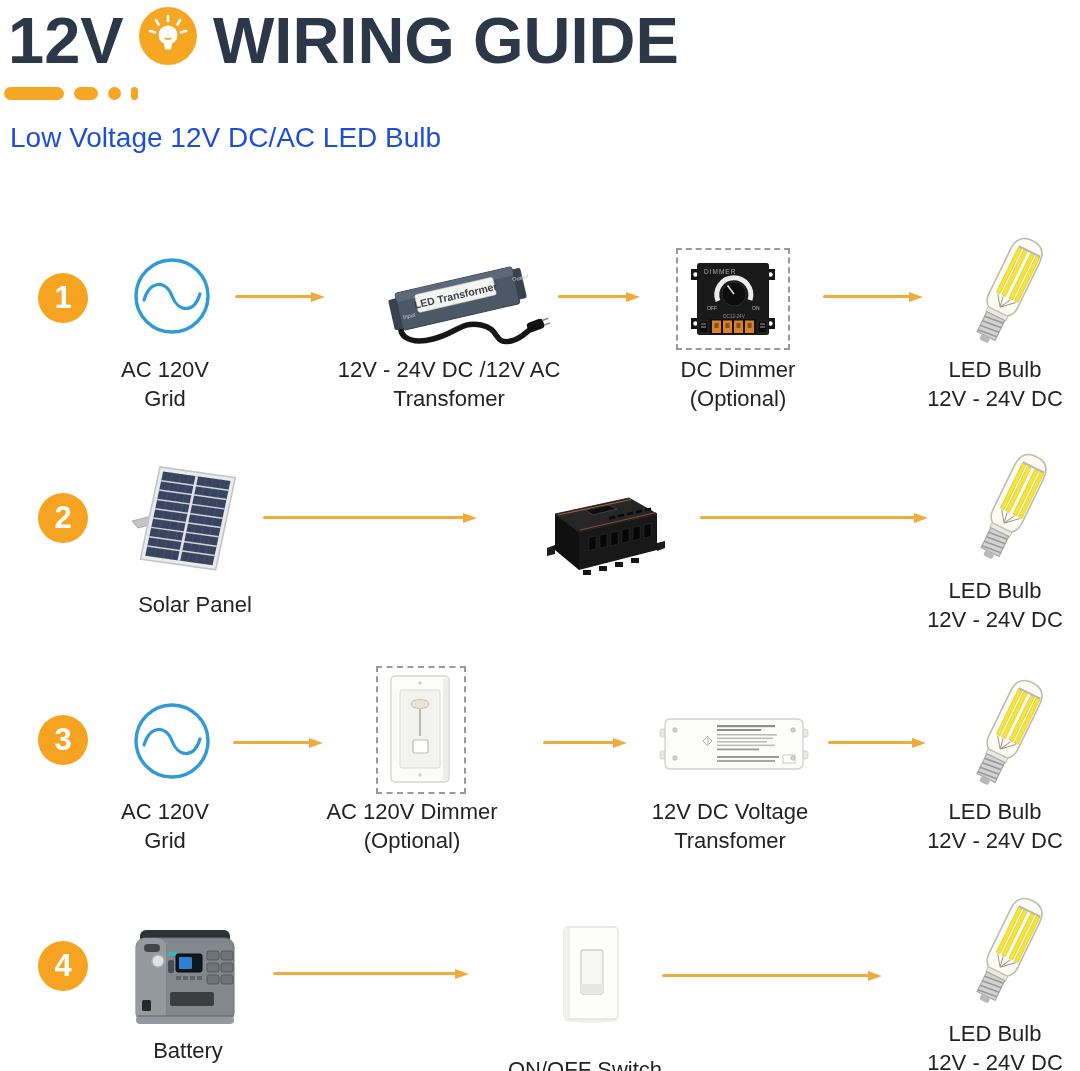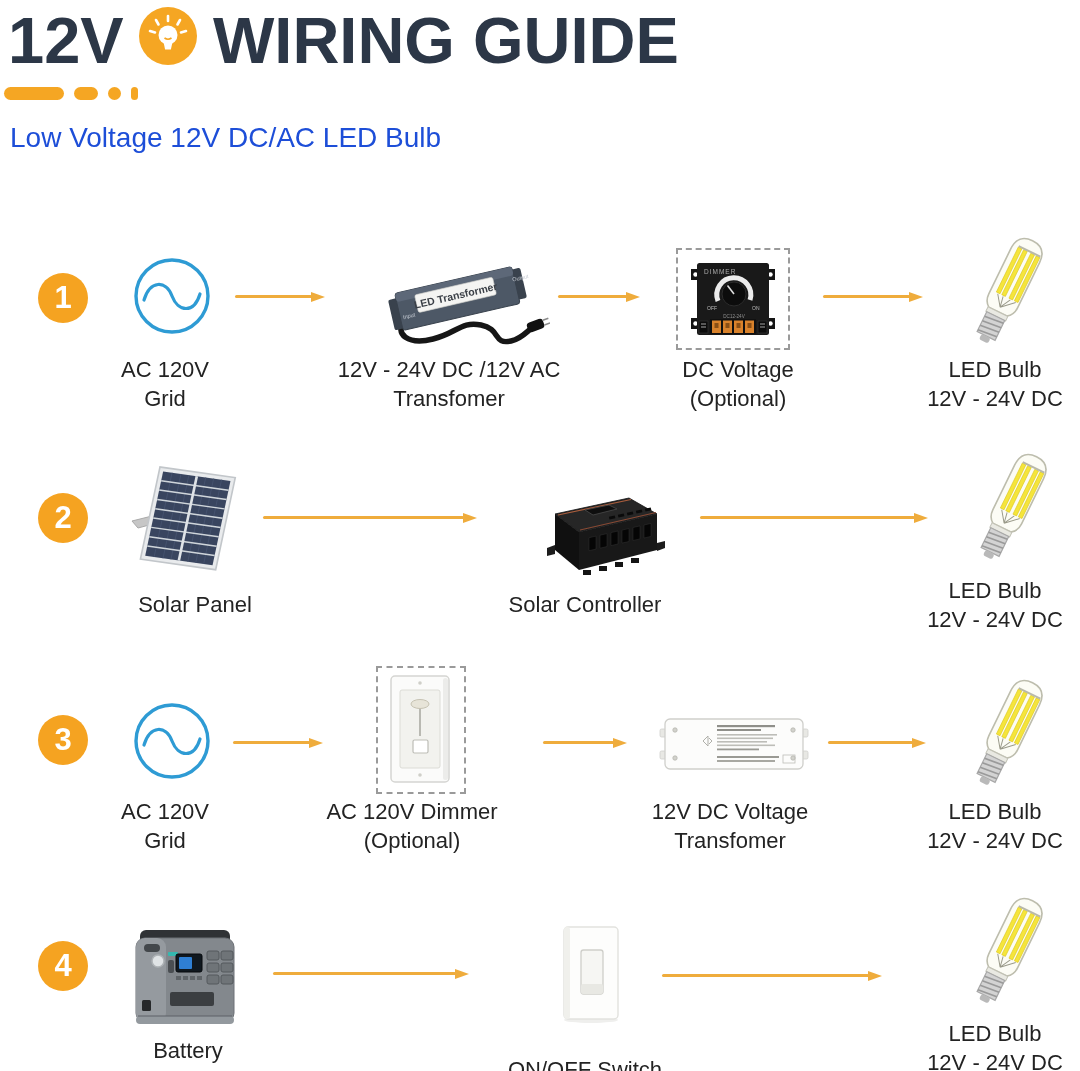--- a/index.html
+++ b/index.html
@@ -153,21 +153,21 @@
 
   <div class="lbl" style="left:165px;top:355px;">
     <div>AC 120V</div>
       <div>Grid</div>
   </div>
   <div class="lbl" style="left:424px;top:355px;margin-left:25px;">
     <div>12V - 24V DC /12V AC</div>
       <div>Transfomer</div>
   </div>
   <div class="lbl" style="left:738px;top:355px;">
-    <div>DC Voltage</div>
+    <div>DC Dimmer</div>
       <div>(Optional)</div>
   </div>
   <div class="lbl" style="left:995px;top:355px;">
     <div>LED Bulb</div>
       <div>12V - 24V DC</div>
   </div>
 
   <div class="stepnum" style="top:493px;">2</div>
 
   <div class="abs" style="left:128px;top:464px;">
@@ -254,23 +254,20 @@
         <line x1="40" y1="102" x2="60" y2="100" stroke="#9a9a9a" stroke-width="1.8"></line>
         <line x1="40" y1="107" x2="60" y2="105" stroke="#9a9a9a" stroke-width="1.8"></line>
         <rect x="45" y="109" width="10" height="6" rx="2.5" fill="#b9b9b9"></rect>
       </g>
     </svg>
   </div>
 
   <div class="lbl" style="left:195px;top:590px;">
     <div>Solar Panel</div>
   </div>
-  <div class="lbl" style="left:585px;top:590px;">
-    <div>Solar Controller</div>
-  </div>
   <div class="lbl" style="left:995px;top:576px;">
     <div>LED Bulb</div>
       <div>12V - 24V DC</div>
   </div>
 
   <div class="stepnum" style="top:715px;">3</div>
 
   <div class="abs" style="left:132px;top:701px;">
     <svg width="80" height="80" viewBox="0 0 80 80">
       <circle cx="40" cy="40" r="36" fill="none" stroke="#2E9BD4" stroke-width="3.4"></circle>

